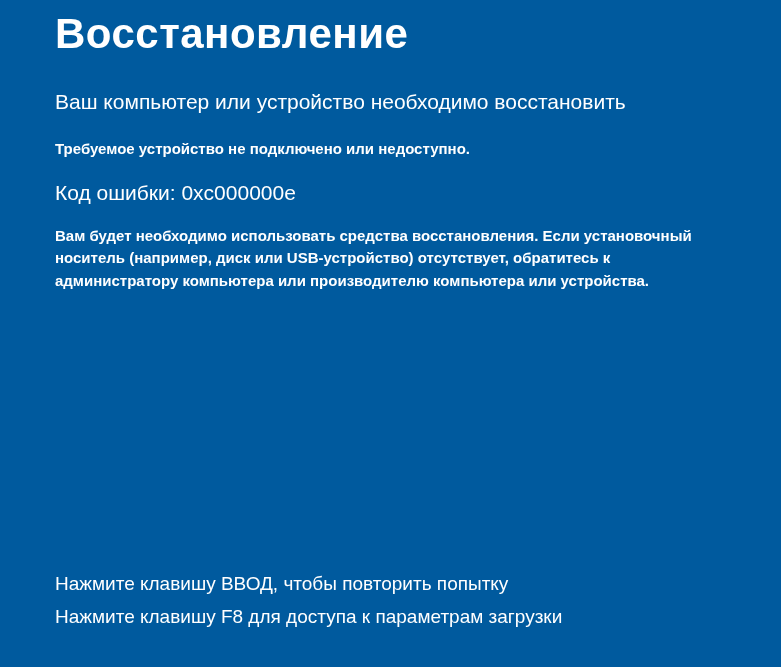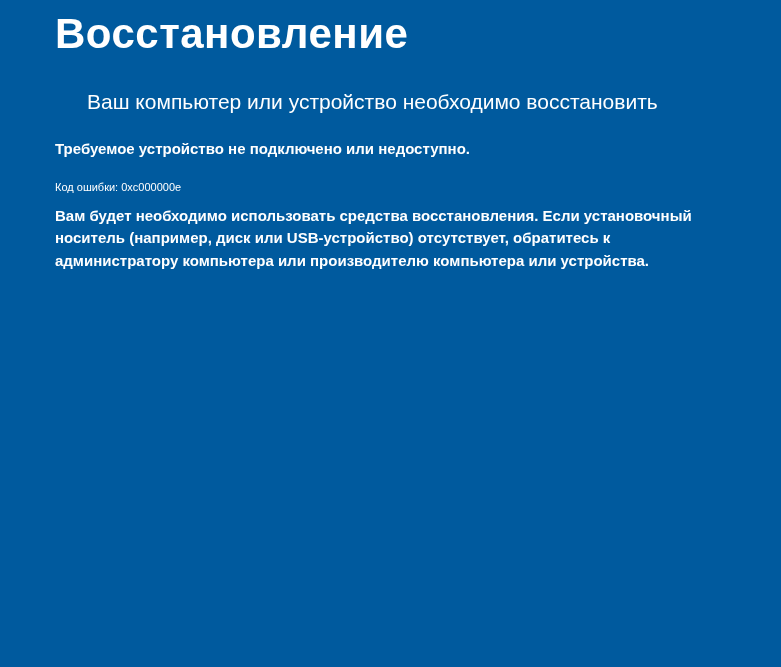--- a/index.html
+++ b/index.html
@@ -20,33 +20,32 @@
     .title {
       font-size: 42px;
       font-weight: 700;
       margin-bottom: 32px;
       letter-spacing: 0.5px;
     }
     .subtitle {
       font-size: 21px;
       font-weight: 300;
       margin-bottom: 24px;
-      margin-left: 32px;
     }
     .message {
       font-size: 15px;
       font-weight: 700;
       margin-bottom: 20px;
       line-height: 1.5;
       max-width: 660px;
     }
     .error-code {
-      font-size: 11px;
+      font-size: 21px;
       font-weight: 300;
-      margin-bottom: 12px;
+      margin-bottom: 20px;
     }
     .footer {
       position: absolute;
       bottom: 34px;
       left: 55px;
       right: 55px;
     }
     .instruction {
       font-size: 19px;
       font-weight: 300;
@@ -60,13 +59,15 @@
 
 <h2 class="subtitle">Ваш компьютер или устройство необходимо восстановить</h2>
 
 <p class="message">Требуемое устройство не подключено или недоступно.</p>
 
 <p class="error-code">Код ошибки: 0xc000000e</p>
 
 <p class="message">Вам будет необходимо использовать средства восстановления. Если установочный носитель (например, диск или USB-устройство) отсутствует, обратитесь к администратору компьютера или производителю компьютера или устройства.</p>
 
 <div class="footer">
+  <p class="instruction">Нажмите клавишу ВВОД, чтобы повторить попытку</p>
+  <p class="instruction">Нажмите клавишу F8 для доступа к параметрам загрузки</p>
 </div>
 
 </body></html>

